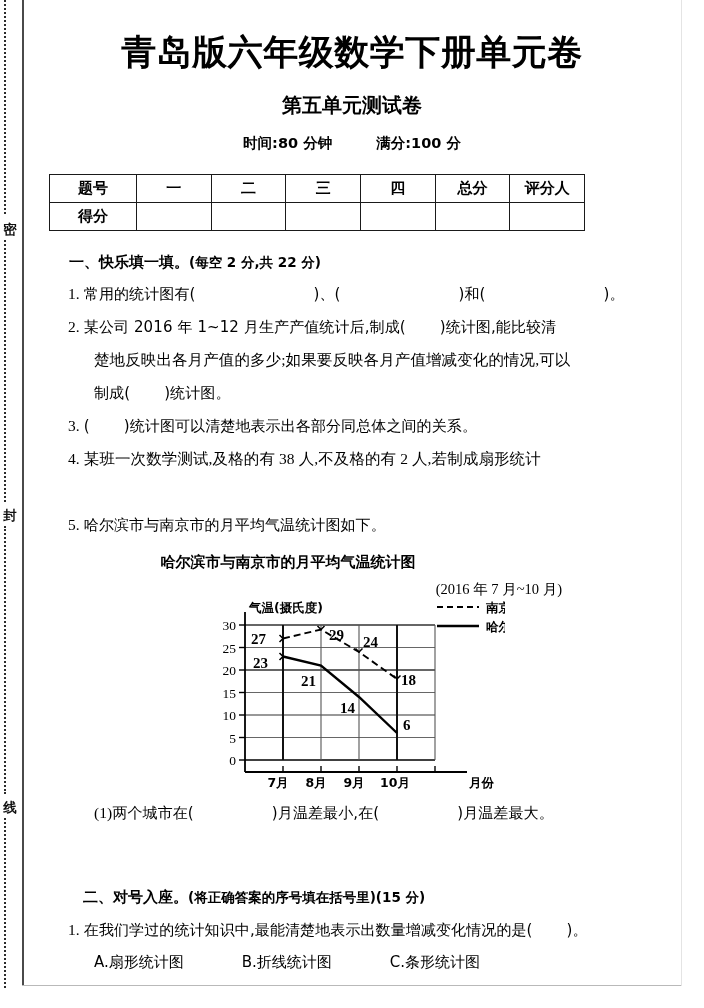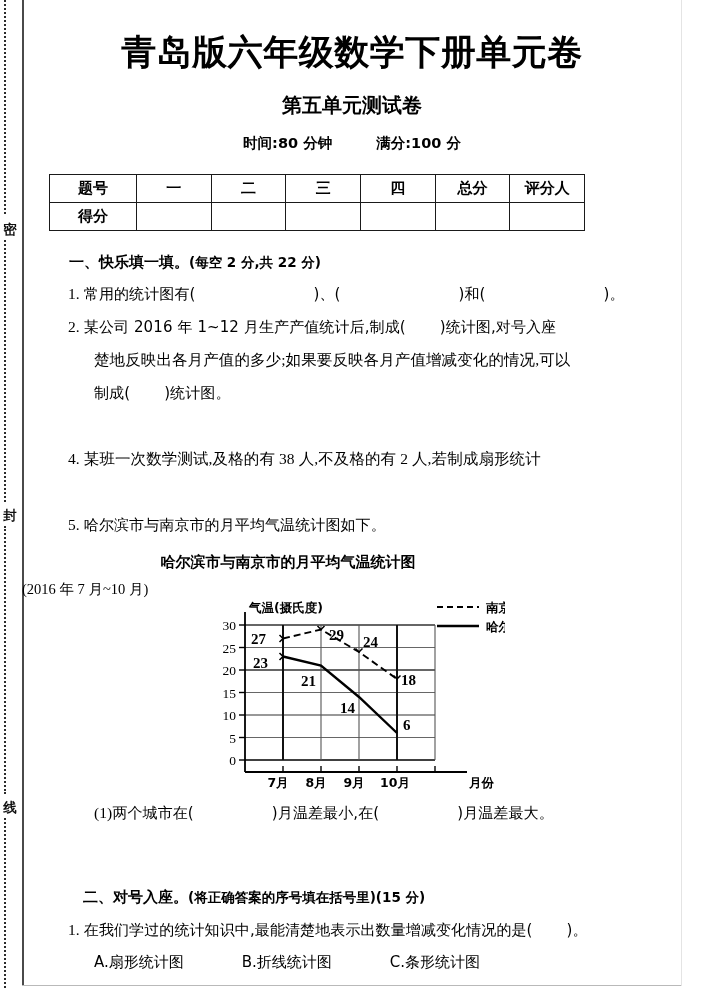--- a/index.html
+++ b/index.html
@@ -157,21 +157,21 @@
     width: 532px;
     text-align: center;
     font-family: "DejaVu Sans", sans-serif;
     font-size: 15px;
     font-weight: 700;
   }
   #chart-subtitle {
     position: absolute;
     left: 22px; top: 580px;
     width: 540px;
-    text-align: left;
+    text-align: right;
     font-family: "Liberation Serif", "DejaVu Serif", serif;
     font-size: 14.5px;
   }
   #chart-area {
     position: absolute;
     left: 205px; top: 600px;
     width: 300px; height: 195px;
   }
   #chart-svg { display: block; }
 
@@ -240,27 +240,31 @@
     <span>一、快乐填一填。</span><span class="paren">(每空 2 分,共 22 分)</span>
   </div>
 
   <div class="q-line" style="left:68px; top:284px;">
     <span>1.</span>
     <span class="cn">常用的统计图有(</span><span class="blank-xl"></span><span class="cn">)、(</span><span class="blank-xl"></span><span class="cn">)和(</span><span class="blank-xl"></span><span class="cn">)。</span>
   </div>
 
   <div class="q-line" style="left:68px; top:317px;">
     <span>2.</span>
-    <span class="cn">某公司 2016 年 1~12 月生产产值统计后,制成(</span><span class="blank-s"></span><span class="cn">)统计图,对号入座</span>
+    <span class="cn">某公司 2016 年 1~12 月生产产值统计后,制成(</span><span class="blank-s"></span><span class="cn">)统计图,能比较清</span>
   </div>
   <div class="q-line cn" style="left:94px; top:350px;">楚地反映出各月产值的多少;如果要反映各月产值增减变化的情况,可以</div>
   <div class="q-line" style="left:94px; top:383px;">
     <span class="cn">制成(</span><span class="blank-s"></span><span class="cn">)统计图。</span>
   </div>
 
+  <div class="q-line" style="left:68px; top:416px;">
+    <span>3.</span>
+    <span class="cn">(</span><span class="blank-s"></span><span class="cn">)统计图可以清楚地表示出各部分同总体之间的关系。</span>
+  </div>
 
   <div class="q-line cn" style="left:68px; top:449px;">
     <span style="font-family:'Liberation Serif',serif;font-size:15.5px;">4.</span>
     <span>某班一次数学测试,及格的有 38 人,不及格的有 2 人,若制成扇形统计</span>
   </div>
 
   <div class="q-line" style="left:68px; top:515px;">
     <span>5.</span>
     <span class="cn">哈尔滨市与南京市的月平均气温统计图如下。</span>
   </div>

